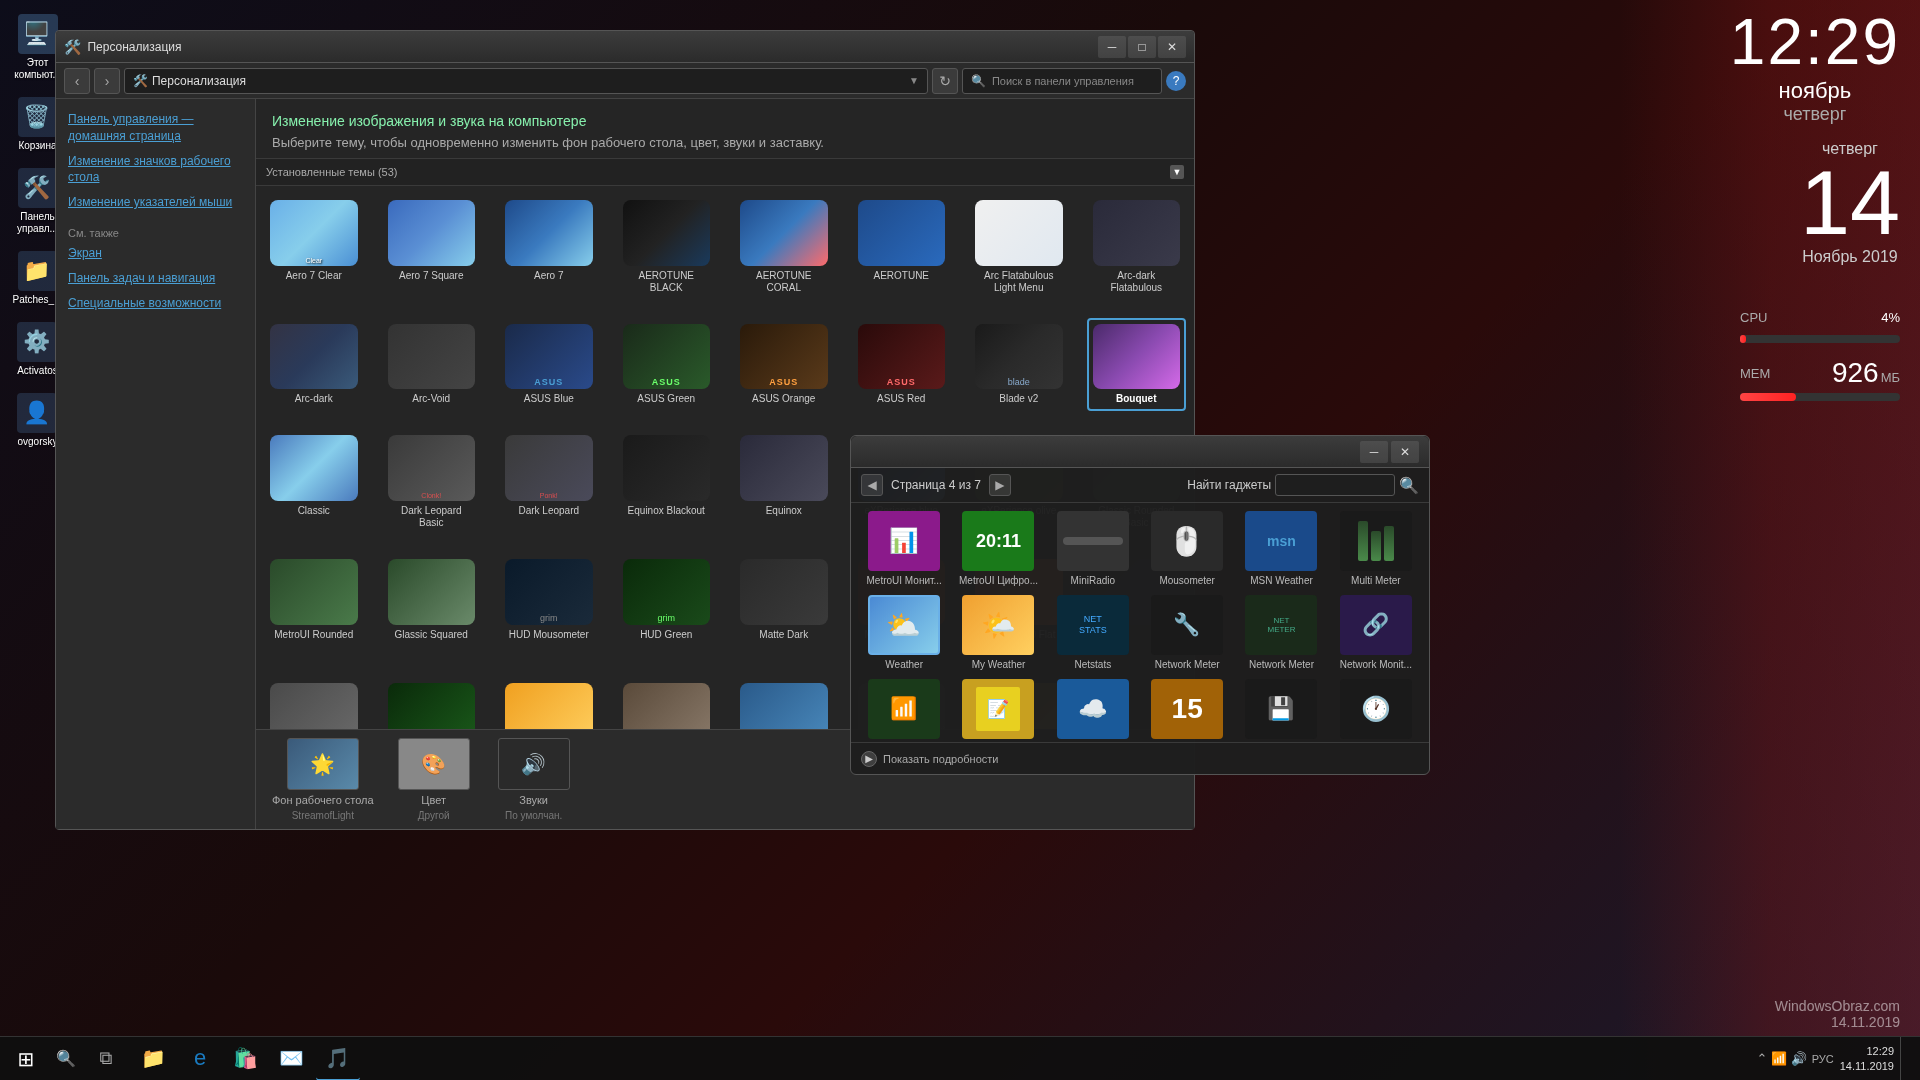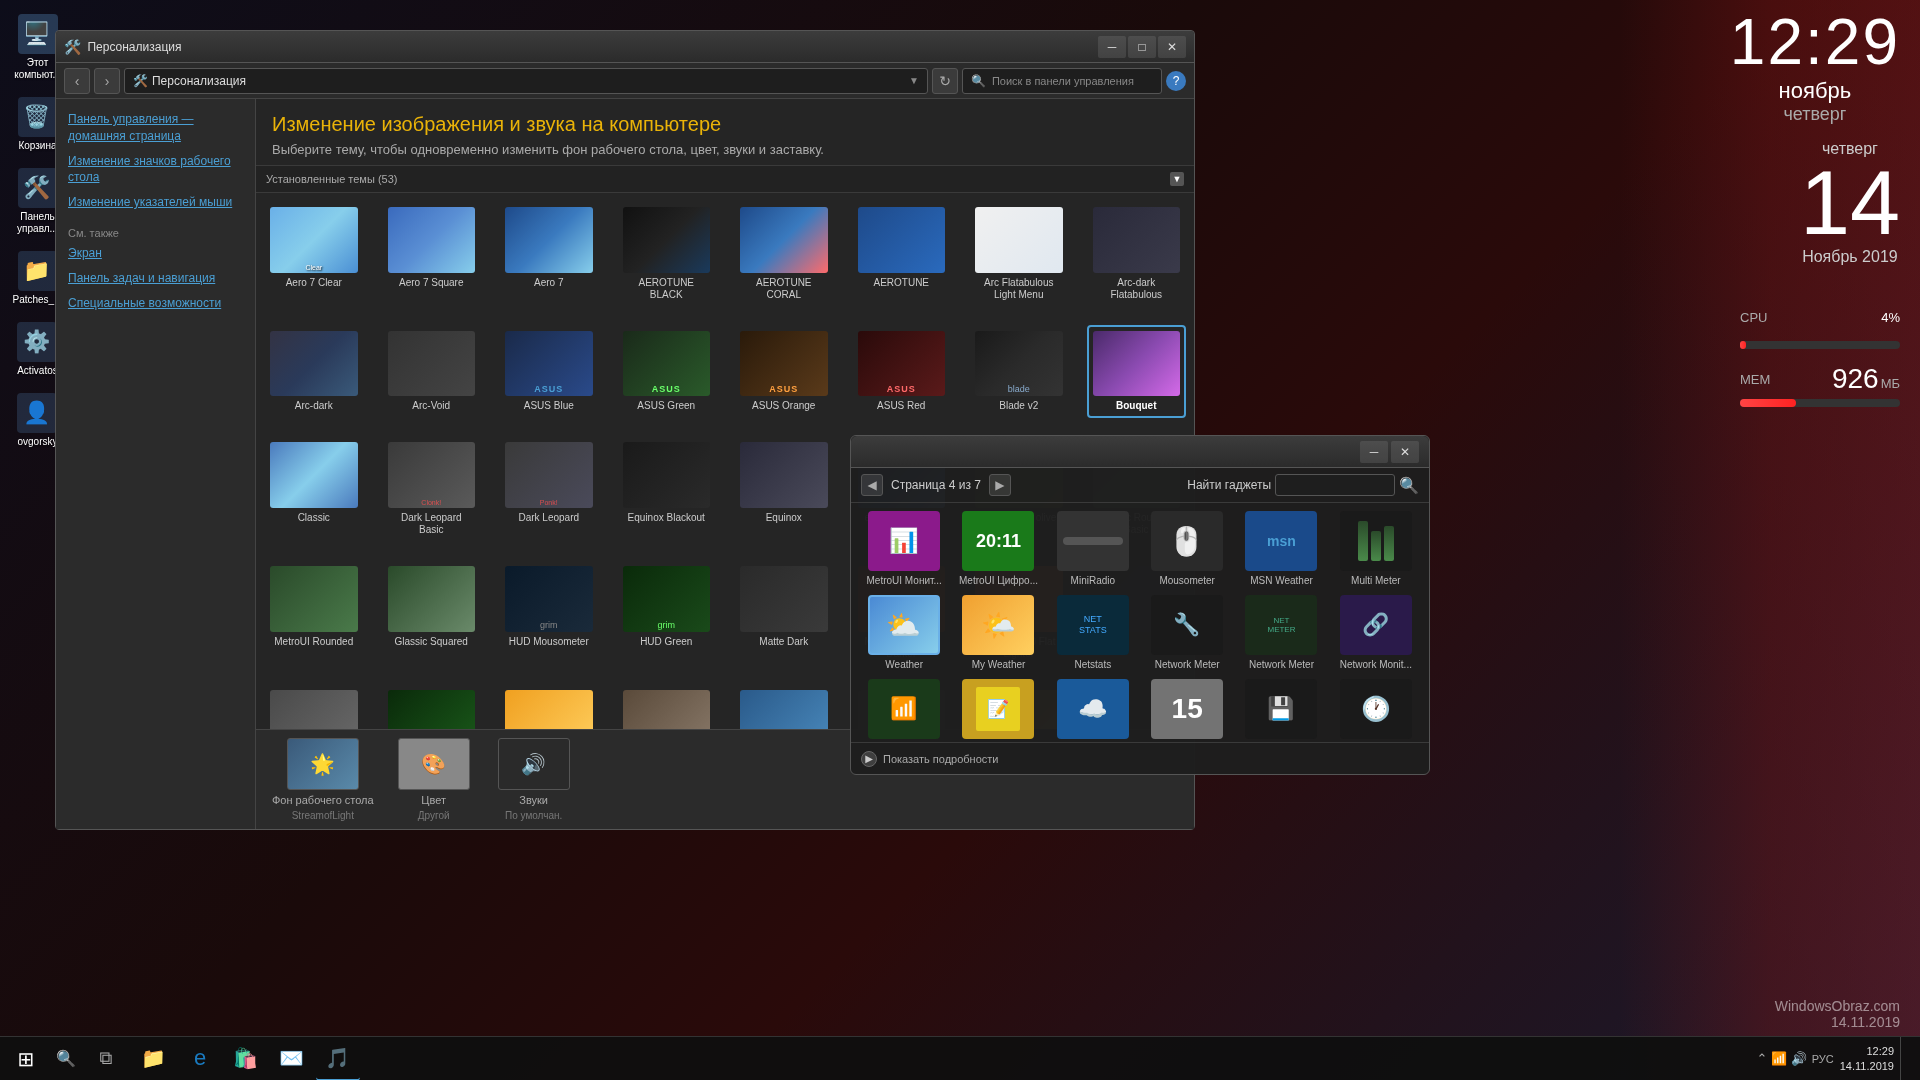--- a/index.html
+++ b/index.html
@@ -318,22 +318,22 @@
       display: flex;
       flex-direction: column;
       overflow: hidden;
       background: #252525;
     }
     .cp-main-header {
       padding: 14px 16px 8px;
       border-bottom: 1px solid #3a3a3a;
     }
     .cp-main-title {
-      font-size: 20px;
-      color: #eab308;
+      font-size: 14px;
+      color: #86efac;
       margin-bottom: 6px;
     }
     .cp-main-subtitle {
       font-size: 13px;
       color: #aaa;
     }
     .themes-count-bar {
       background: #222;
       padding: 6px 10px;
       font-size: 11px;
@@ -373,21 +373,21 @@
       gap: 4px;
       cursor: pointer;
       padding: 4px;
       border-radius: 4px;
       border: 2px solid transparent;
     }
     .theme-item.selected { border-color: #4a9fd4; }
     .theme-thumb {
       width: 100%;
       aspect-ratio: 4/3;
-      border-radius: 3px;
+      border-radius: 8px;
       overflow: hidden;
       position: relative;
     }
     .theme-name {
       font-size: 10px;
       color: #ccc;
       text-align: center;
       line-height: 1.2;
     }
     .theme-item.selected .theme-name { font-weight: bold; color: #fff; }
@@ -730,21 +730,21 @@
     .g-multimeter { background: #1a1a1a; }
     .g-weather { background: linear-gradient(135deg, #4a8ad4 0%, #87ceeb 100%); border: 2px solid #6ab0e8; }
     .g-my-weather { background: linear-gradient(135deg, #f0a030 0%, #ffd060 100%); }
     .g-netstats { background: #0a2a3a; }
     .g-net-meter { background: #1a1a1a; }
     .g-net-meter2 { background: #1a2a1a; }
     .g-net-mon { background: #2a1a4a; }
     .g-net-util { background: #1a3a1a; }
     .g-note { background: #c8a020; }
     .g-onedrive { background: #1a5a9a; }
-    .g-onlyblackcal { background: #737373; text-align: center; }
+    .g-onlyblackcal { background: #a16207; text-align: center; }
     .g-onlyblackhdd { background: #1a1a1a; }
     .g-onlyblack2c { background: #1a1a1a; }
   </style>
 </head>
 <body>
 
 <div class="desktop">
 
   <div style="position:absolute;right:0;top:0;width:300px;height:100%;background:linear-gradient(90deg,transparent,rgba(120,20,20,0.4),rgba(180,30,30,0.3));"></div>
 
@@ -784,21 +784,21 @@
   </div>
 
   <div class="calendar-widget">
     <div class="cal-dayname">четверг</div>
     <div class="cal-daynum">14</div>
     <div class="cal-monthyear">Ноябрь 2019</div>
   </div>
 
   <div class="sys-widgets">
     <div style="margin-bottom:14px;">
-      <div style="display:flex;justify-content:space-between;align-items:center;margin-bottom:14px;">
+      <div style="display:flex;justify-content:space-between;align-items:center;margin-bottom:8px;">
         <div class="sys-label">CPU</div>
         <div class="sys-value">4%</div>
       </div>
       <div class="sys-bar-container">
         <div class="sys-bar" style="width:4%;"></div>
       </div>
     </div>
     <div class="mem-row">
       <div class="mem-label">МЕМ</div>
       <div style="display:flex;align-items:baseline;gap:2px;">

